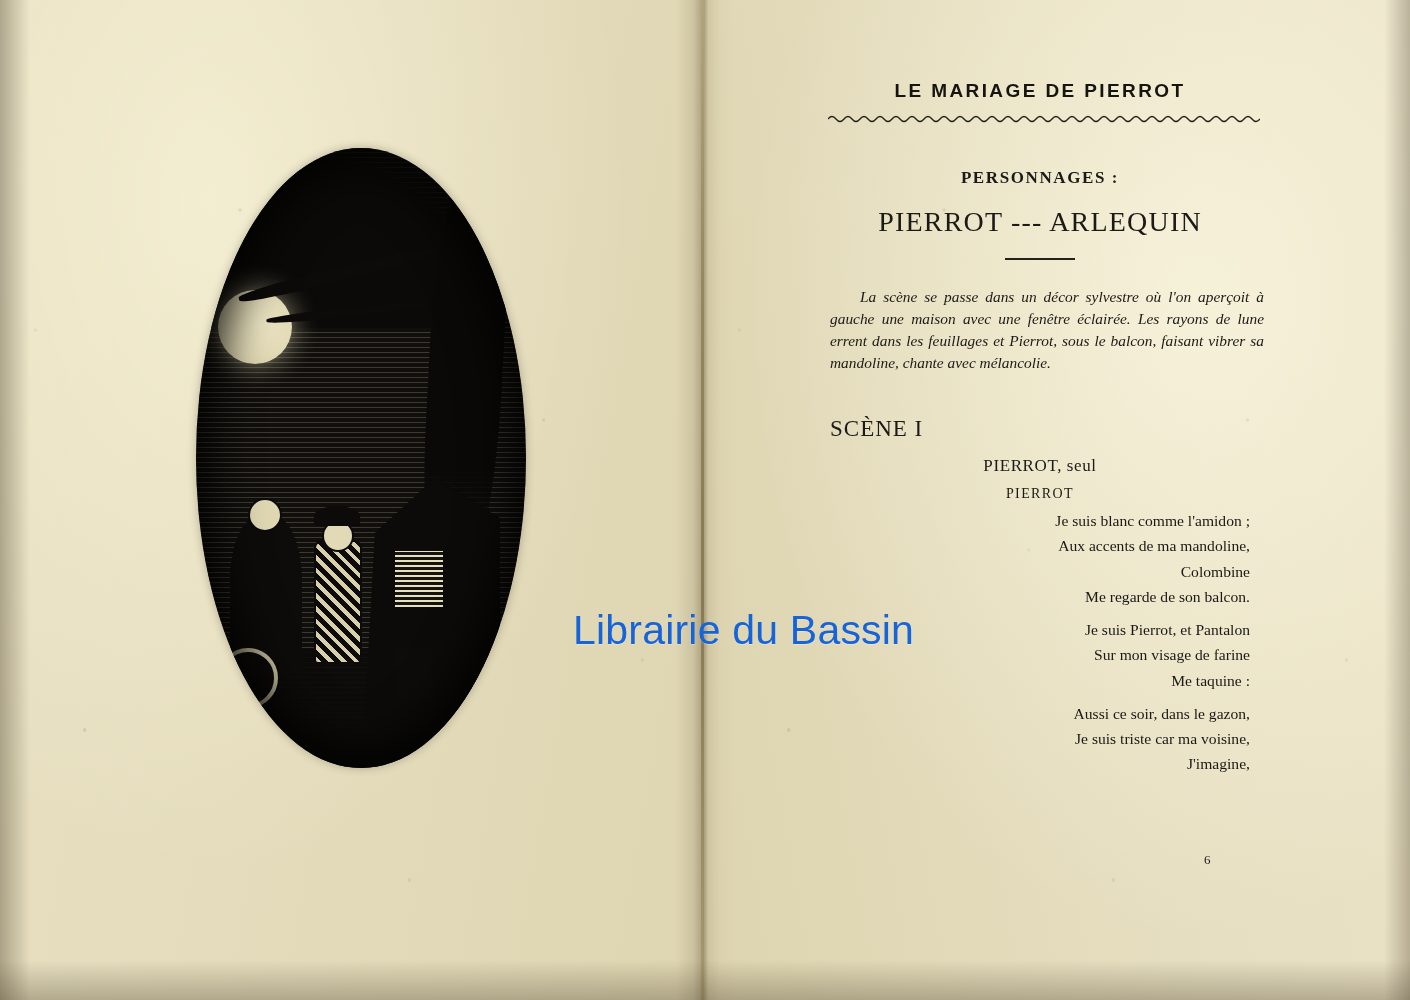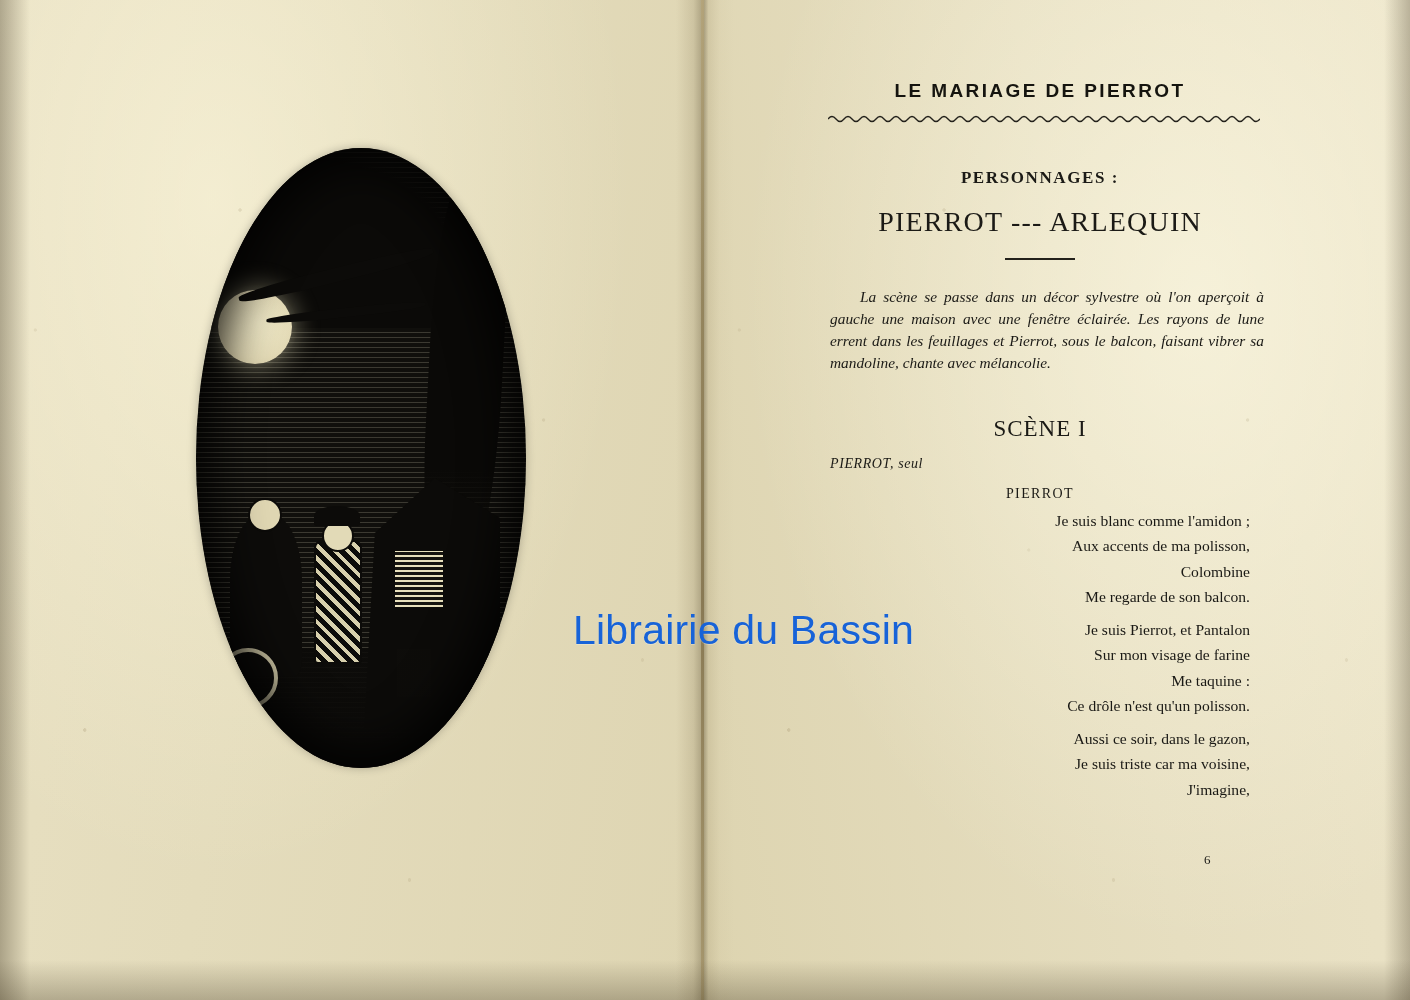--- a/index.html
+++ b/index.html
@@ -202,26 +202,26 @@
     font-style: italic;
     font-size: 15.4px;
     line-height: 1.42;
     text-align: justify;
     text-align-last: left;
     font-family: Liberation Serif, serif;
   }
   .stage .indent { display:inline-block; width: 30px; }
 
   .scene {
-    position:absolute; left:0; top: 416px; width:420px; text-align:center;
+    position:absolute; left:0; top: 416px; width:420px; 
     font-size: 23px; letter-spacing:1px;
   }
   .scene-sub {
-    position:absolute; left:0; top: 456px; width:420px; 
-    font-size: 14px; letter-spacing:.6px;font-style:italic;
+    position:absolute; left:0; top: 456px; width:420px; text-align:center;
+    font-size: 17px; letter-spacing:.6px;
   }
   .speaker {
     position:absolute; left:0; top: 486px; width:420px; text-align:center;
     font-size: 14px; letter-spacing:1.4px;
     font-variant: small-caps;
     text-transform: uppercase;
   }
 
   .verse {
     position:absolute; left: 0; top: 508px; width: 420px;
@@ -305,29 +305,28 @@
 
     <div class="stage"><span class="indent"></span><span>La scène se passe dans un décor sylvestre où l'on aperçoit à gauche une maison avec une fenêtre éclairée. Les rayons de lune errent dans les feuillages et Pierrot, sous le balcon, faisant vibrer sa mandoline, chante avec mélancolie.</span></div>
 
     <div class="scene">SCÈNE I</div>
     <div class="scene-sub">PIERROT, seul</div>
     <div class="speaker">Pierrot</div>
 
     <div class="verse">
         <div class="stanza">
           <div>Je suis blanc comme l'amidon ;</div>
-          <div>Aux accents de ma polisson,</div>
+          <div>Aux accents de ma mandoline,</div>
           <div>Colombine</div>
           <div>Me regarde de son balcon.</div>
         </div>
         <div class="stanza">
           <div>Je suis Pierrot, et Pantalon</div>
           <div>Sur mon visage de farine</div>
           <div>Me taquine :</div>
-          <div>Ce drôle n'est qu'un polisson.</div>
         </div>
         <div class="stanza">
           <div>Aussi ce soir, dans le gazon,</div>
           <div>Je suis triste car ma voisine,</div>
           <div>J'imagine,</div>
         </div>
       </div>
 
     <div class="folio">6</div>
   </div>

